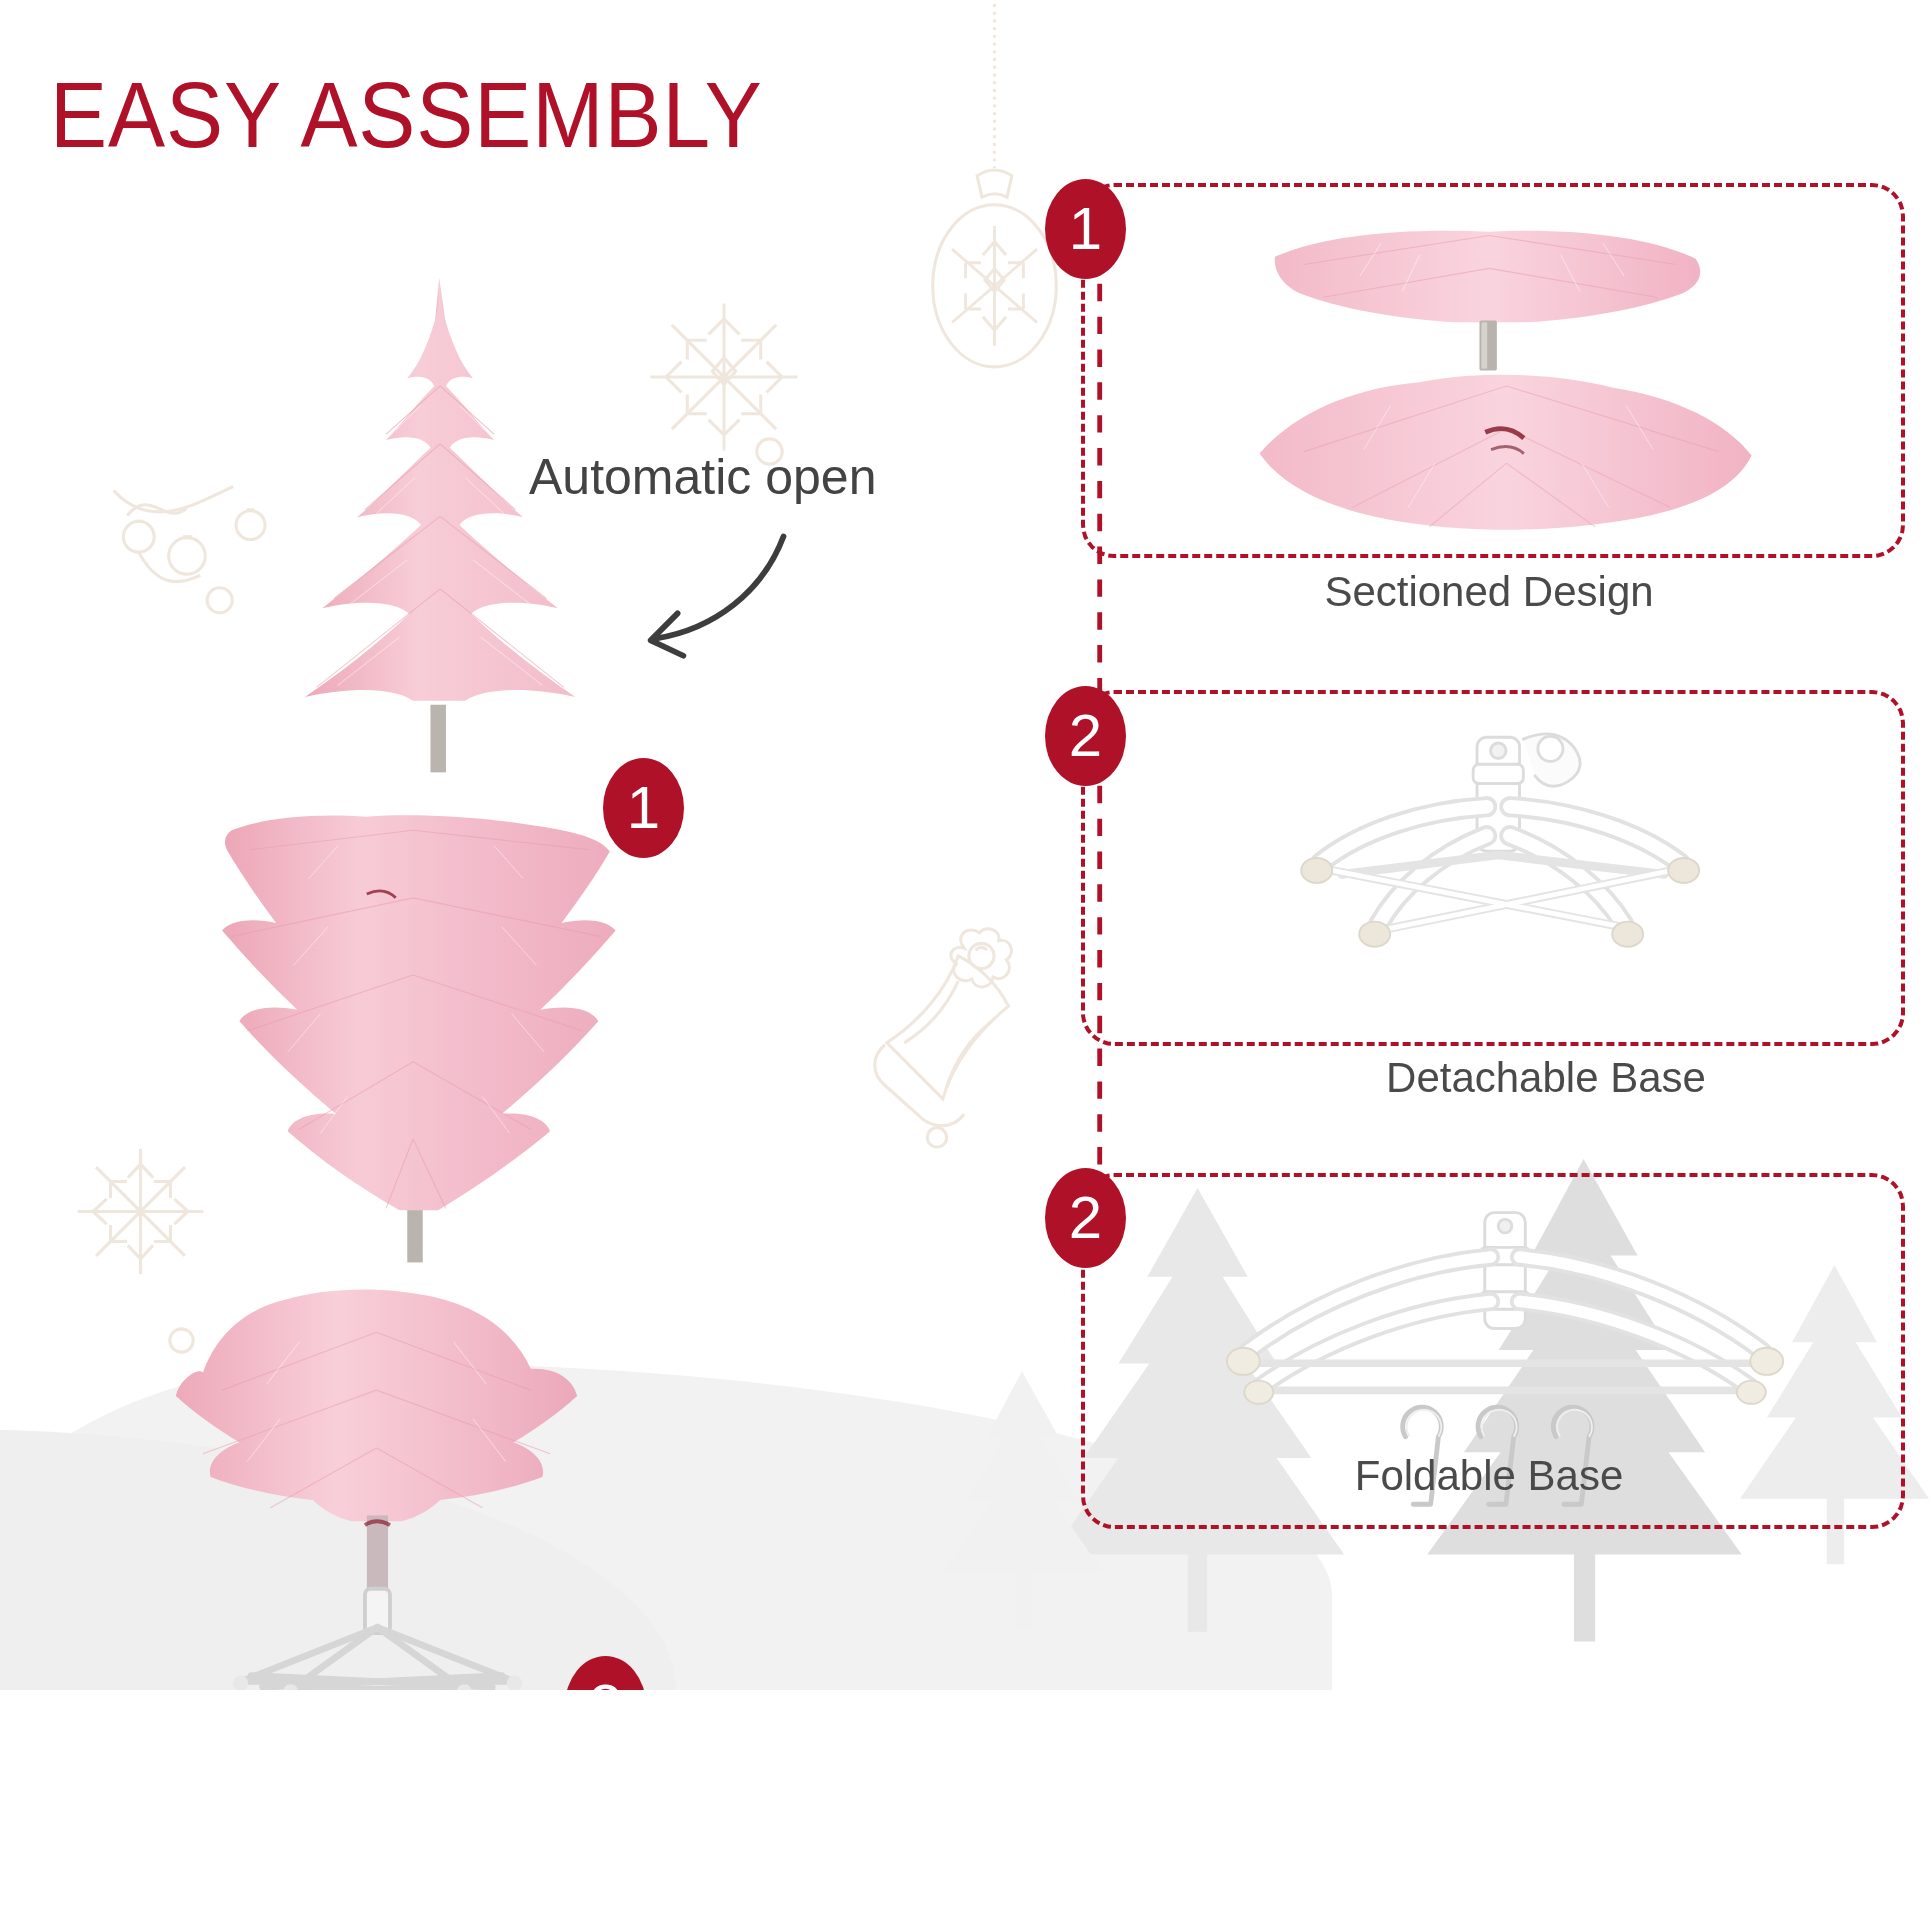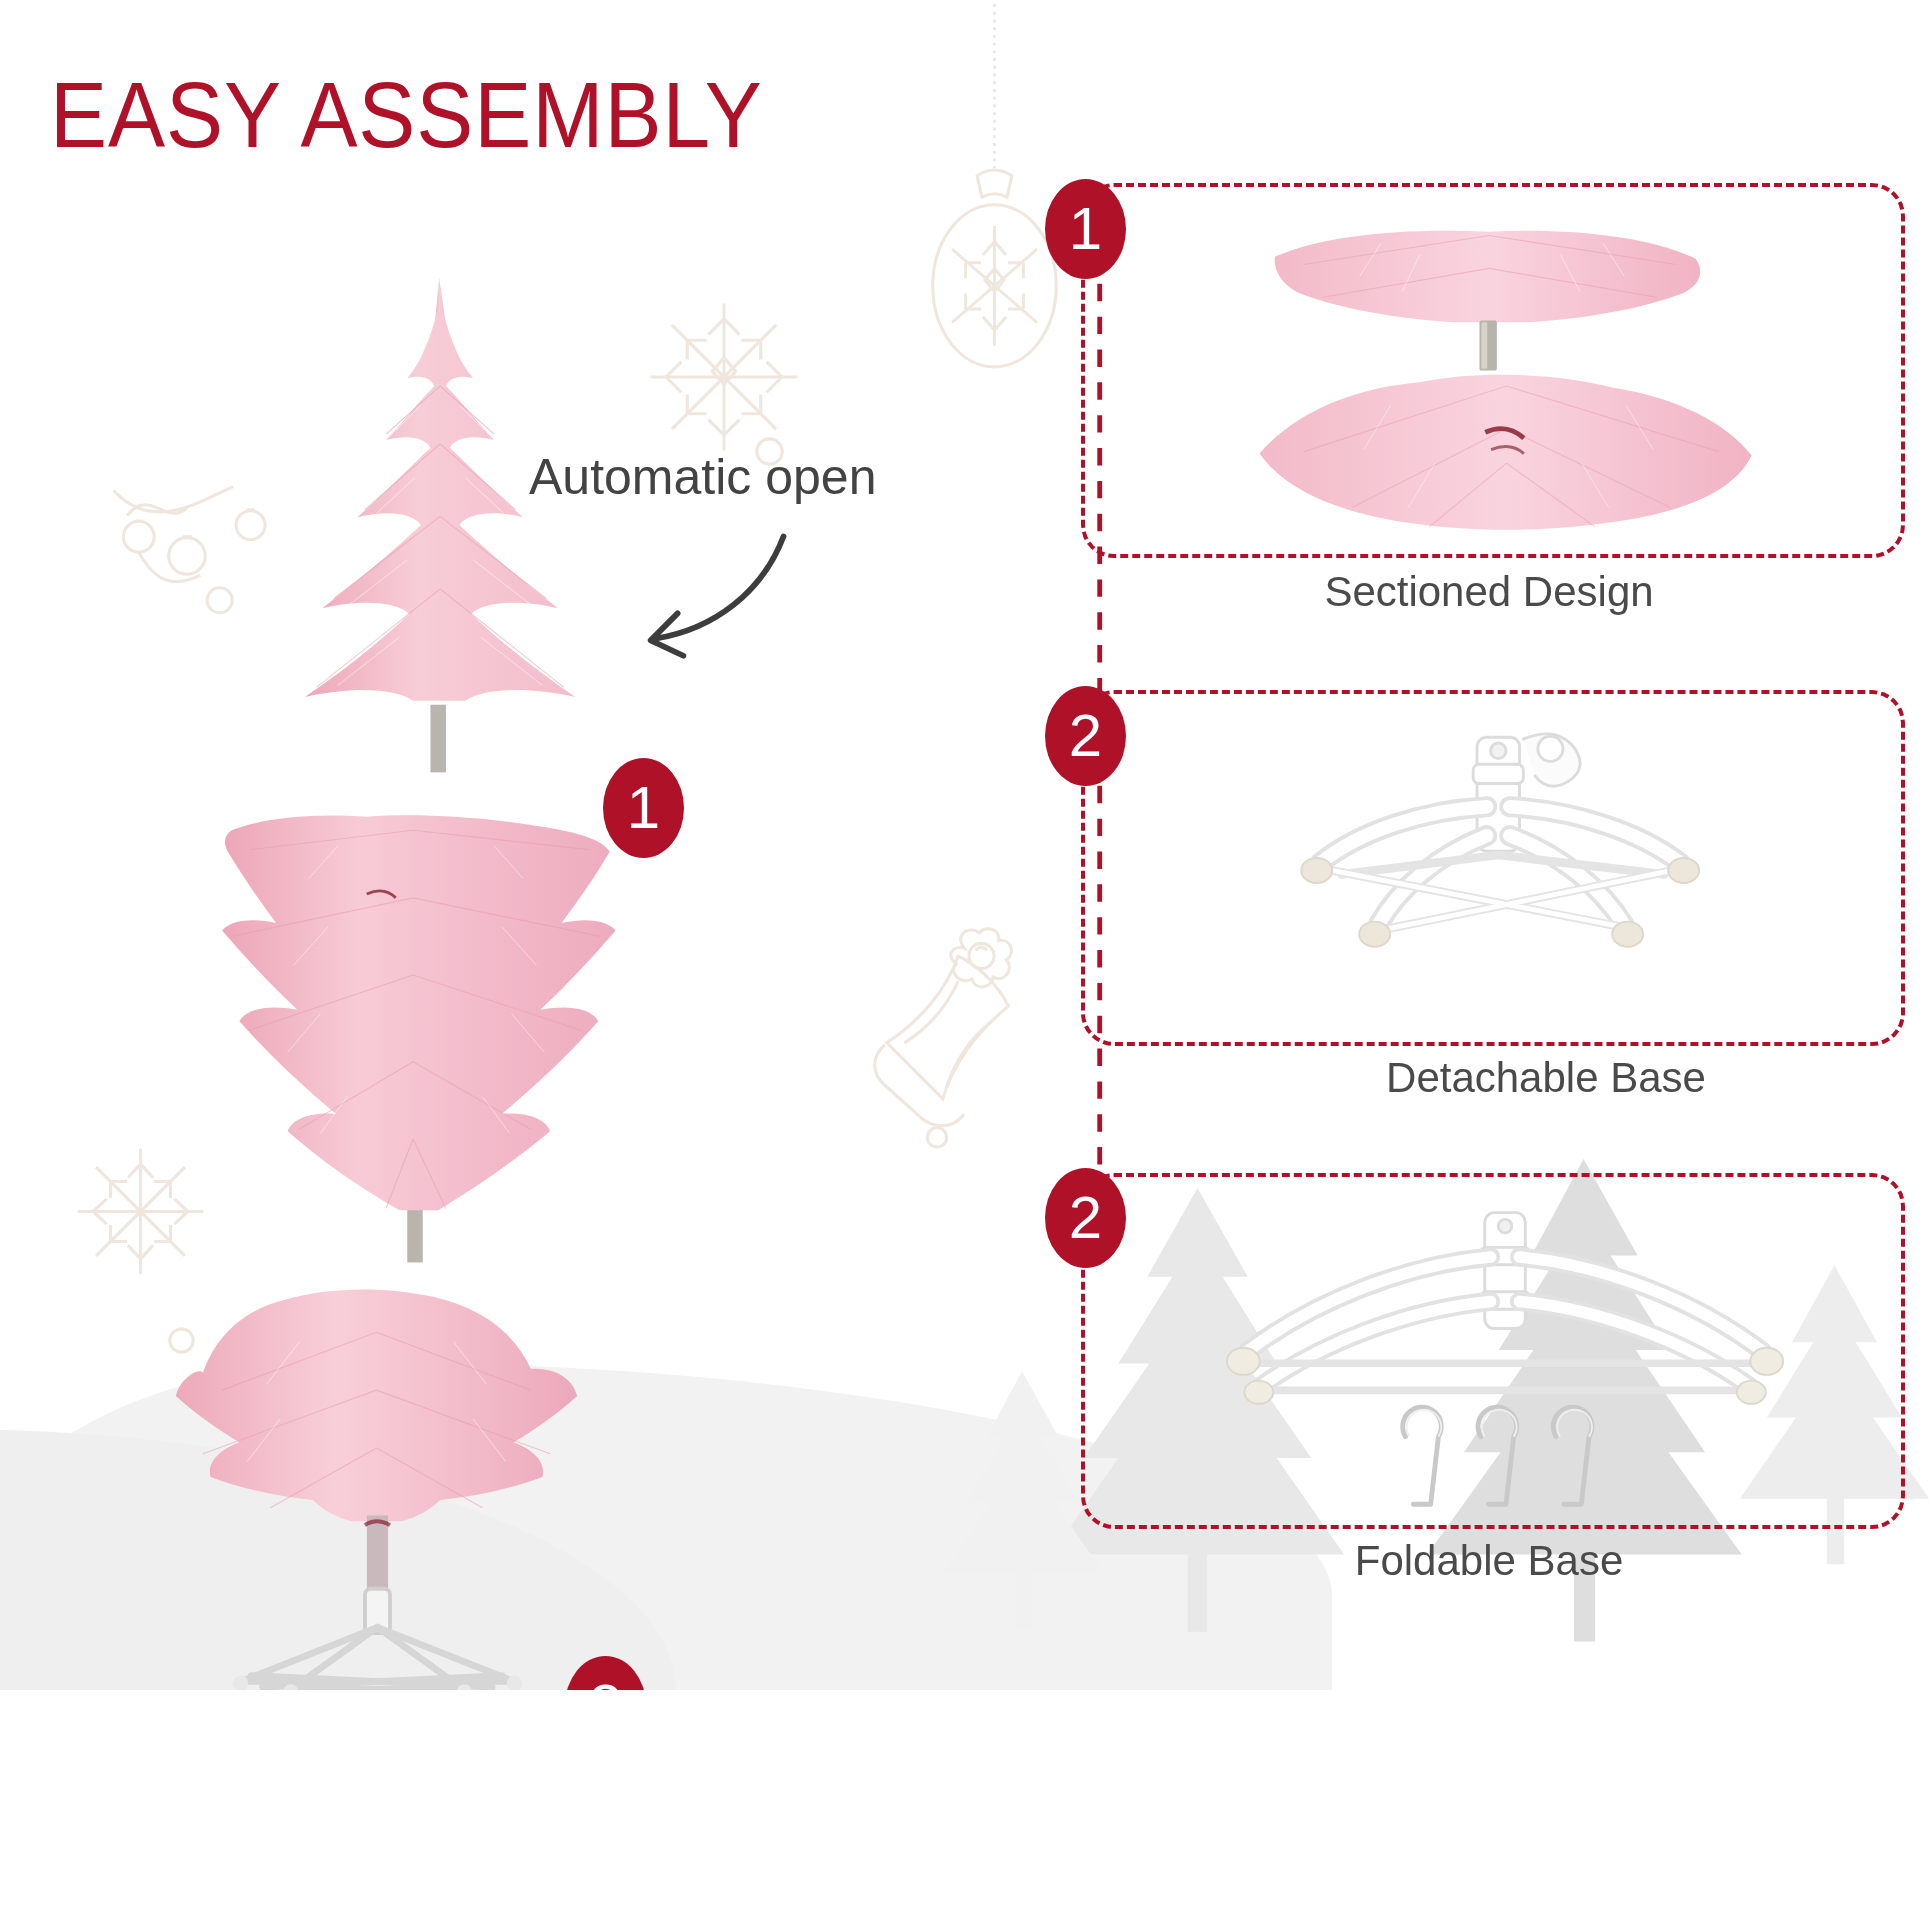--- a/index.html
+++ b/index.html
@@ -468,16 +468,16 @@
       <path d="M324 248 a20 20 0 1 1 34 0 L350 318 M332 318 L350 318"></path>
       <path d="M402 248 a20 20 0 1 1 34 0 L428 318 M410 318 L428 318"></path>
     </g>
     <g stroke="#eeeeee" stroke-width="2" fill="none">
       <path d="M250 248 a18 18 0 1 1 30 0"></path>
       <path d="M328 248 a18 18 0 1 1 30 0"></path>
       <path d="M406 248 a18 18 0 1 1 30 0"></path>
     </g>
   </svg>
 
-  <div class="card-caption" style="left:1081px;top:1537px;width:816px;text-align:center;">Foldable Base</div>
+  <div class="card-caption" style="left:1081px;top:1452px;width:816px;text-align:center;">Foldable Base</div>
 
 </div>
 
 
 </body></html>

